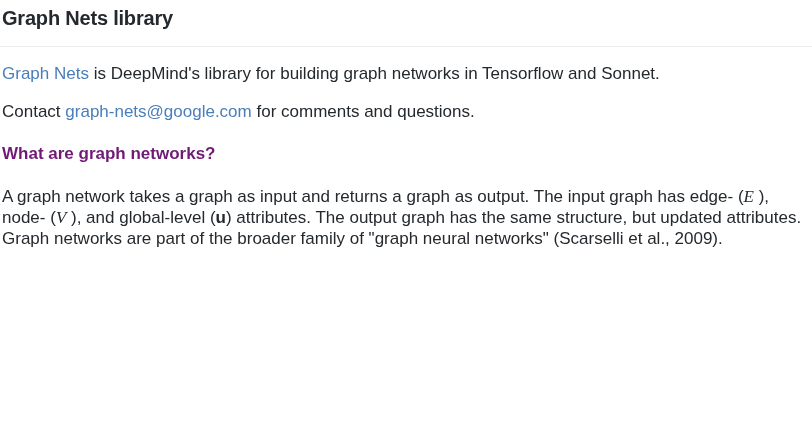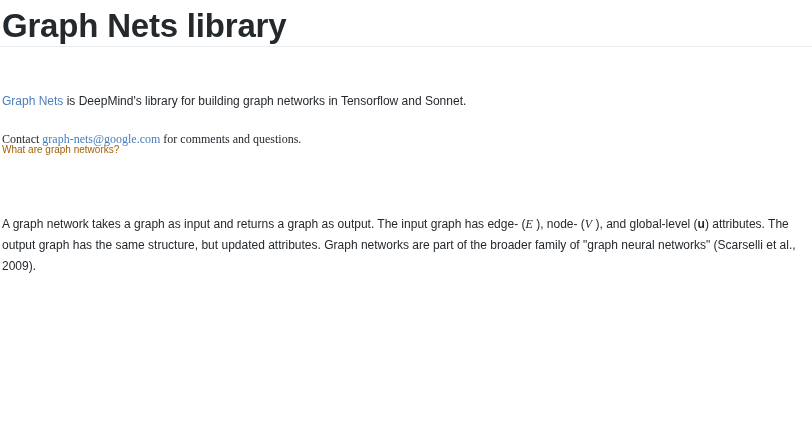--- a/index.html
+++ b/index.html
@@ -20,53 +20,52 @@
     width: 812px;
     height: 431px;
     background: #ffffff;
   }
 
   
   .doc-title {
     position: absolute;
     left: 2px;
     top: 7px;
-    font-size: 33px;
+    font-size: 20px;
     font-weight: bold;
     letter-spacing: -0.2px;
     color: #24292e;
     margin: 0;
   }
   .title-rule {
     position: absolute;
     left: 0px;
     top: 46px;
     width: 812px;
     height: 1px;
     background: #eaecef;
   }
 
   
   .para {
     position: absolute;
     left: 2px;
-    font-size: 12px;
+    font-size: 17px;
     line-height: 21px;
     color: #24292e;
-    margin-top: 28px;
   }
   .p-intro  { top: 63px;  width: 800px; }
-  .p-contact{ top: 101px; width: 800px; font-family: Liberation Serif, serif; }
+  .p-contact{ top: 101px; width: 800px; }
   .h-sub {
     position: absolute;
     left: 2px;
     top: 144px;
-    font-size: 10px;
-    font-weight: normal;
-    color: #a16207;
+    font-size: 17px;
+    font-weight: bold;
+    color: #701a75;
   }
   .p-what   { top: 186px; width: 806px; }
   .p-learn  { top: 251px; width: 806px; }
 
   a.link {
     color: #4a7ebb;
     text-decoration: none;
   }
   .mono-var {
     font-family: "Liberation Serif", serif;

